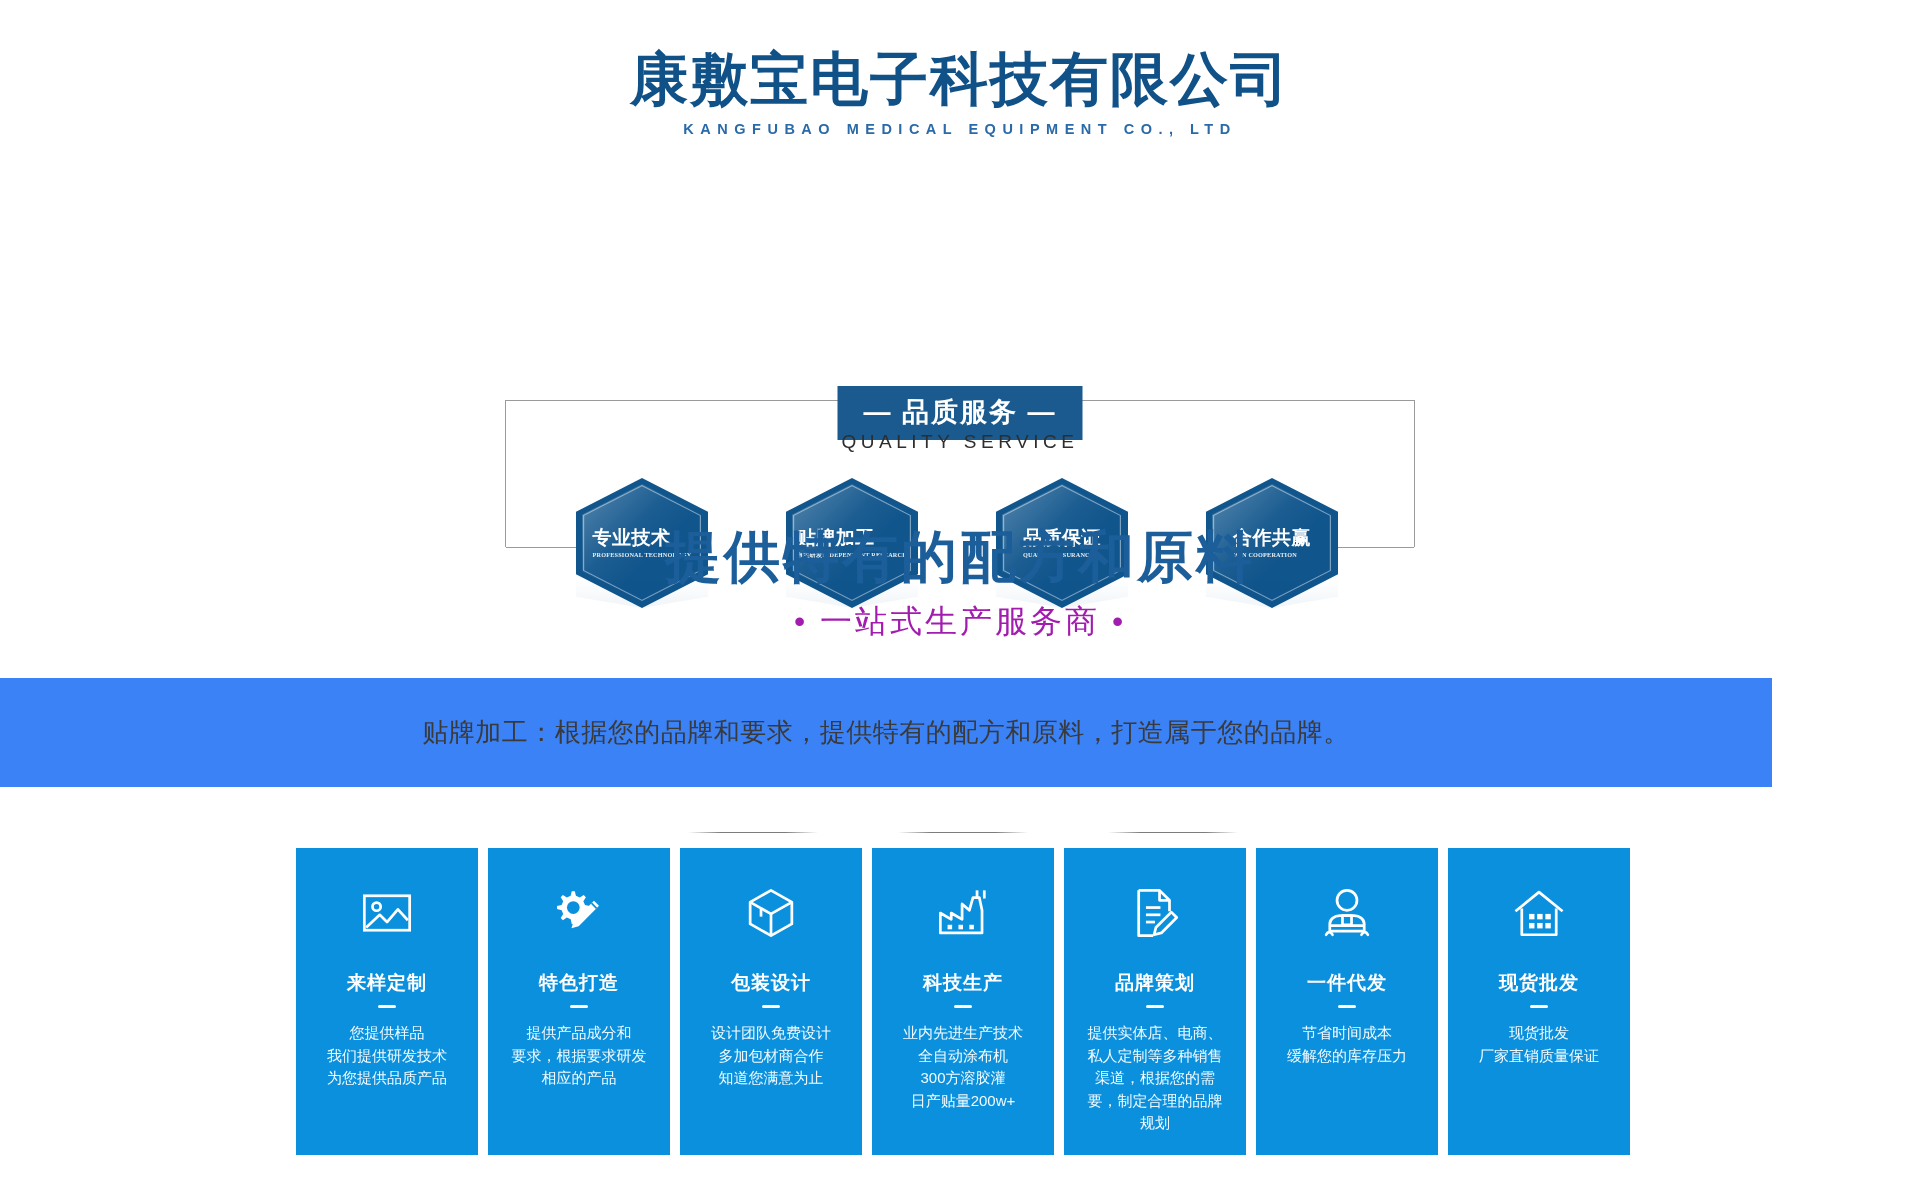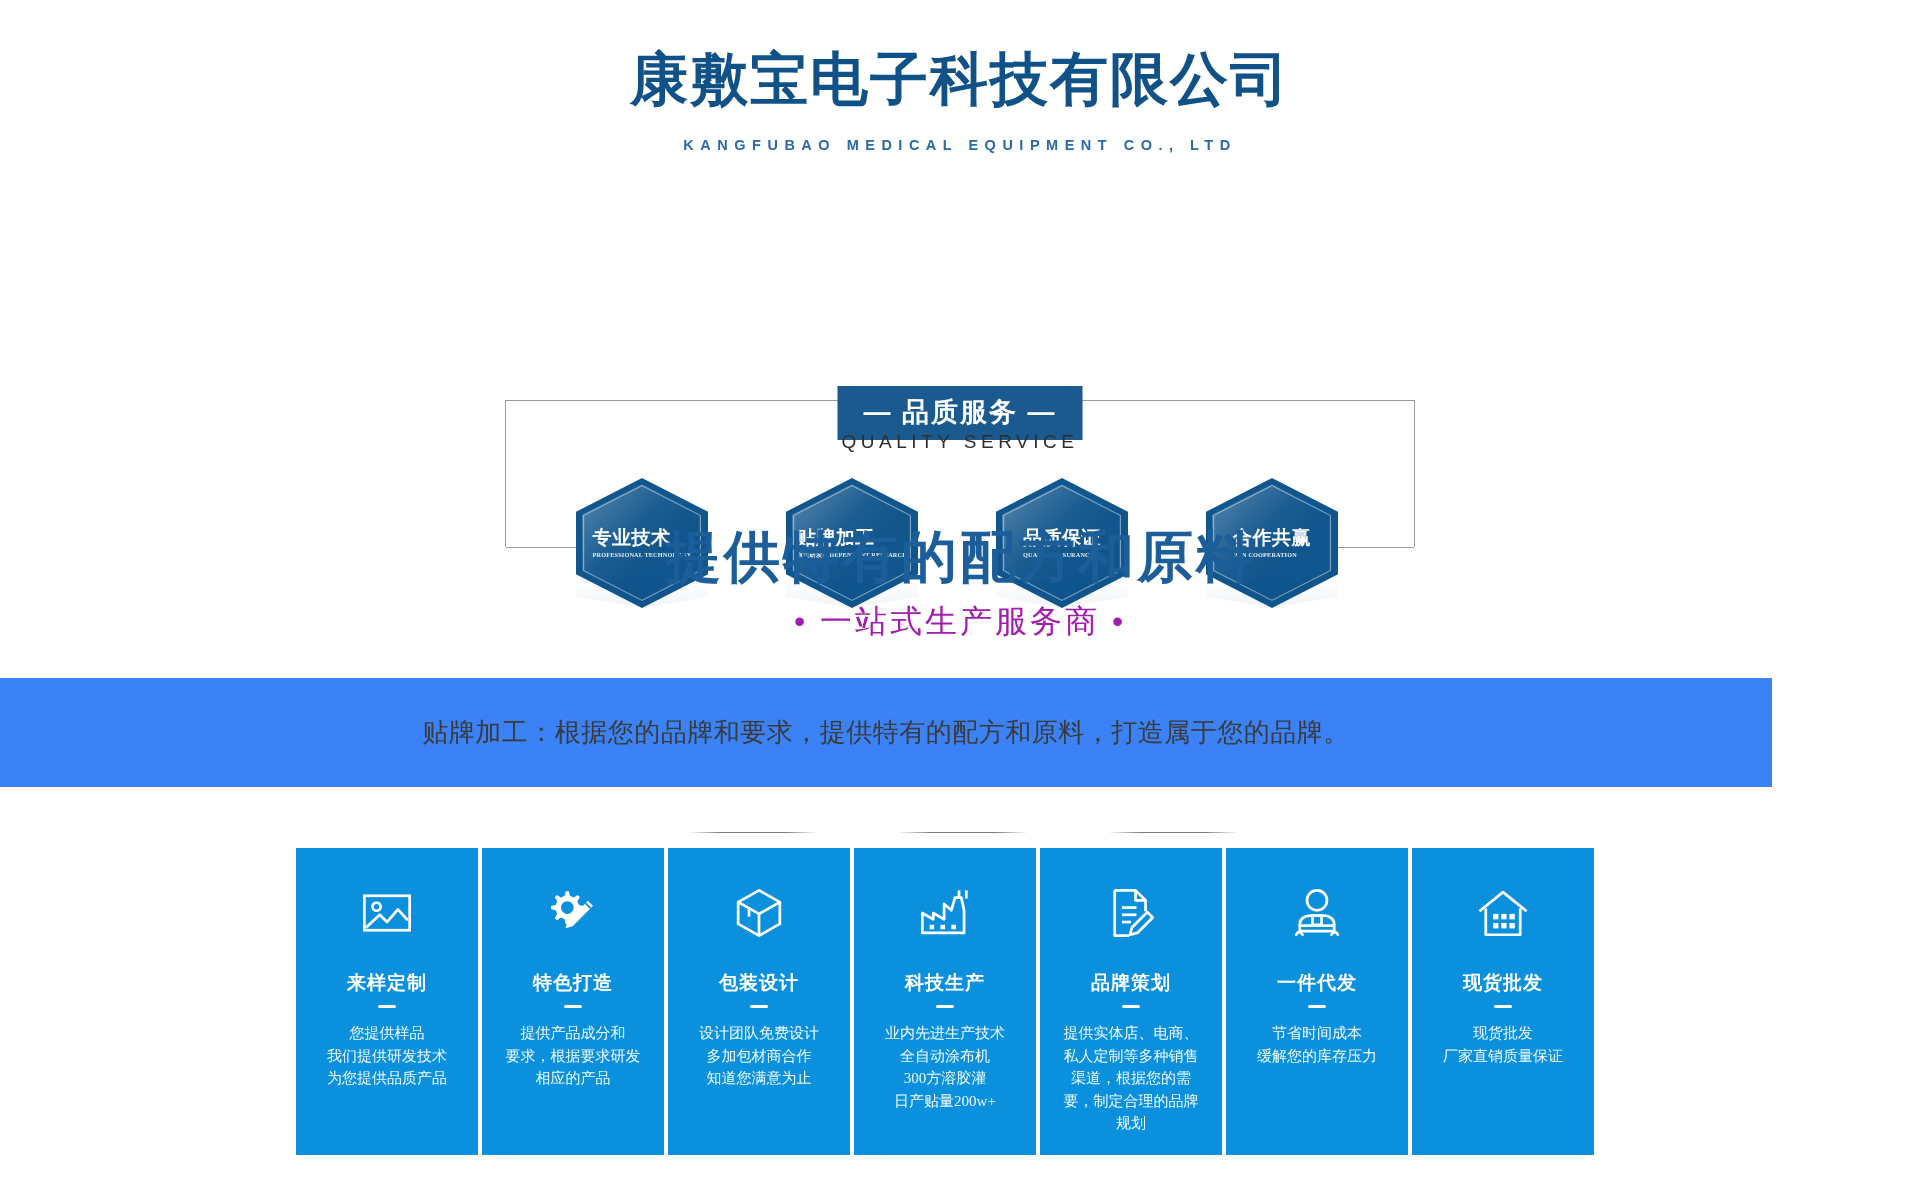--- a/index.html
+++ b/index.html
@@ -11,21 +11,21 @@
   }
   .page { position: relative; width: 1920px; height: 1178px; }
 
   
   .brand-block { position: absolute; left: 0; top: 46px; width: 1920px; text-align: center; }
   .brand-cn {
     font-size: 58px; font-weight: bold; color: #105288;
     letter-spacing: 2px; line-height: 1.15;
   }
   .brand-en {
-    margin-top: 24px;
+    margin-top: 8px;
     font-size: 14.5px; font-weight: bold; color: #2a6aa8;
     letter-spacing: 6.5px;
   }
 
   
   .qs-wrap { position: absolute; left: 0; top: 188px; width: 1920px; height: 230px; }
 
   .bracket {
     position: absolute; left: 505px; top: 212px;
     width: 910px; height: 147px;
@@ -105,21 +105,21 @@
   }
 
   
   .gray-band {
     position: absolute; left: 0; top: 678px; width: 1772px; height: 109px;
     background: #3b82f6; display: flex; align-items: center; justify-content: center;
   }
   .gray-band-text { font-size: 26px; color: #3a3a3a; letter-spacing: .5px; }
 
   
-  .cards { position: absolute; left: 296px; top: 848px; display: flex; gap: 4px; font-family: Liberation Serif, serif; }
+  .cards { position: absolute; left: 296px; top: 848px; display: flex; gap: 10px; }
   .card {
     width: 182px; height: 307px;
     background: #0b90de;
     display: flex; flex-direction: column; align-items: center;
     padding-top: 36px;
   }
   .card-icon { width: 58px; height: 58px; display: block; }
   .card-icon svg { width: 58px; height: 58px; display: block; }
   .card-title {
     margin-top: 28px;

